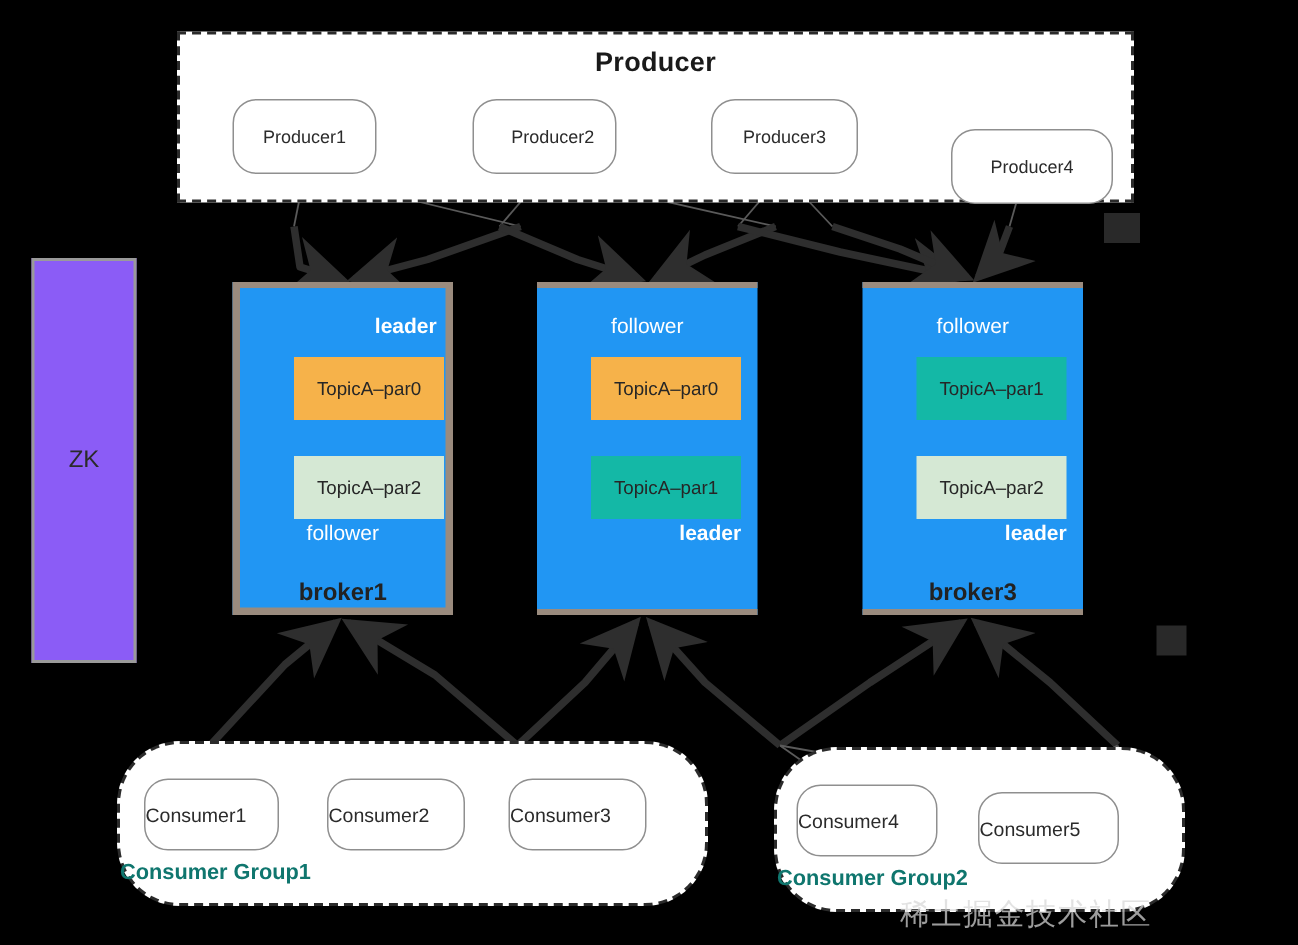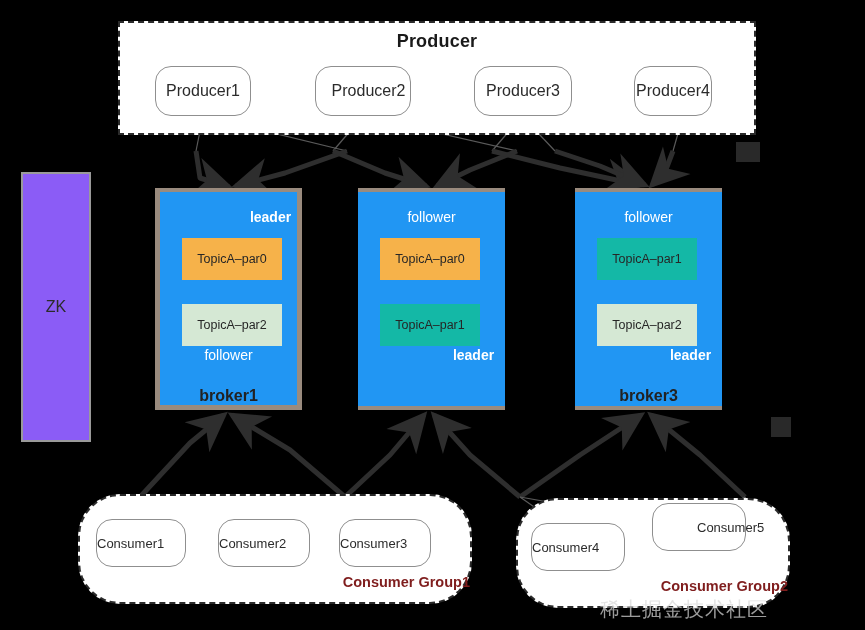--- a/index.html
+++ b/index.html
@@ -23,21 +23,21 @@
     text-align:center;
     font-size:18px;font-weight:bold;color:#1a1a1a;
     letter-spacing:.2px;
   }
   .producer-node{
     height:50px;top:66px;
     background:#ffffff;
     border:1.3px solid #8f8f8f;
     border-radius:16px;
     display:flex;align-items:center;justify-content:center;
-    font-size:16px;color:#2b2b2b;
+    font-size:12px;color:#2b2b2b;
   }
 
   
   #zk-box{
     left:21px;top:172px;width:70px;height:270px;
     background:#8b5cf6;
     border:2px solid #9a9a9a;
     display:flex;align-items:center;justify-content:center;
     font-size:16px;color:#2b2b2b;
   }
@@ -56,41 +56,41 @@
     text-align:center;font-size:14px;color:#ffffff;
   }
   .role.bold{font-weight:bold;padding-left:42px;}
   .role-top{top:17px;}
   .role-bottom{top:155px;}
   .broker-name{
     position:absolute;left:0;width:100%;top:195px;
     text-align:center;font-size:16px;font-weight:bold;color:#222222;
   }
   .part{
-    position:absolute;left:22px;width:100px;height:42px;
+    position:absolute;left:36px;width:100px;height:42px;
     display:flex;align-items:center;justify-content:center;
     font-size:12.5px;color:#262626;
   }
   .part-a{top:46px;}
   .part-b{top:112px;}
   .c-orange{background:#F6B24A;}
   .c-green{background:#D5E8D4;}
   .c-red{background:#14b8a6;}
 
   
   .cgroup{
     background:#ffffff;
     border:2.5px dashed #2b2b2b;
     border-radius:42px;
   }
   #cgroup1{left:78px;top:494px;width:394px;height:110px;}
   #cgroup2{left:516px;top:498px;width:274px;height:110px;}
   .cgroup-title{
     position:absolute;left:0;width:100%;
-    text-align:right;font-size:14.5px;font-weight:bold;color:#7f1d1d;
+    text-align:left;font-size:14.5px;font-weight:bold;color:#0f766e;
   }
   .consumer-node{
     height:48px;
     background:#ffffff;
     border:1.3px solid #8f8f8f;
     border-radius:16px;
     display:flex;align-items:center;justify-content:flex-start;
     font-size:13px;color:#2b2b2b;
   }
 
@@ -162,21 +162,21 @@
 
   <div class="abs producer-node" style="left:155px;width:96px;">
     <span>Producer1</span>
   </div>
   <div class="abs producer-node" style="left:315px;width:96px;padding-left:11px;">
     <span>Producer2</span>
   </div>
   <div class="abs producer-node" style="left:474px;width:98px;">
     <span>Producer3</span>
   </div>
-  <div class="abs producer-node" style="left:634px;width:78px;">
+  <div class="abs producer-node" style="left:634px;width:108px;margin-top:20px;">
     <span>Producer4</span>
   </div>
 
   <div class="abs" id="zk-box">
     <span>ZK</span>
   </div>
 
   <div class="abs broker" id="broker1">
     <div class="role bold role-top">leader</div>
     <div class="part part-a c-orange">TopicA–par0</div>
@@ -212,21 +212,21 @@
   <div class="abs consumer-node" style="left:339px;top:519px;width:92px;">
     <span>Consumer3</span>
   </div>
 
   <div class="abs cgroup" id="cgroup2">
     <div class="cgroup-title" style="top:78px;">Consumer Group2</div>
   </div>
   <div class="abs consumer-node" style="left:531px;top:523px;width:94px;">
     <span>Consumer4</span>
   </div>
-  <div class="abs consumer-node" style="left:652px;top:503px;width:94px;padding-left:44px;">
+  <div class="abs consumer-node" style="left:652px;top:528px;width:94px;">
     <span>Consumer5</span>
   </div>
 
   <div class="abs wm-block" style="left:736px;top:142px;width:24px;height:20px;"></div>
   <div class="abs wm-block" style="left:771px;top:417px;width:20px;height:20px;"></div>
   <div class="abs" id="wm-text">稀土掘金技术社区</div>
 
 </div>
 
 </body></html>

